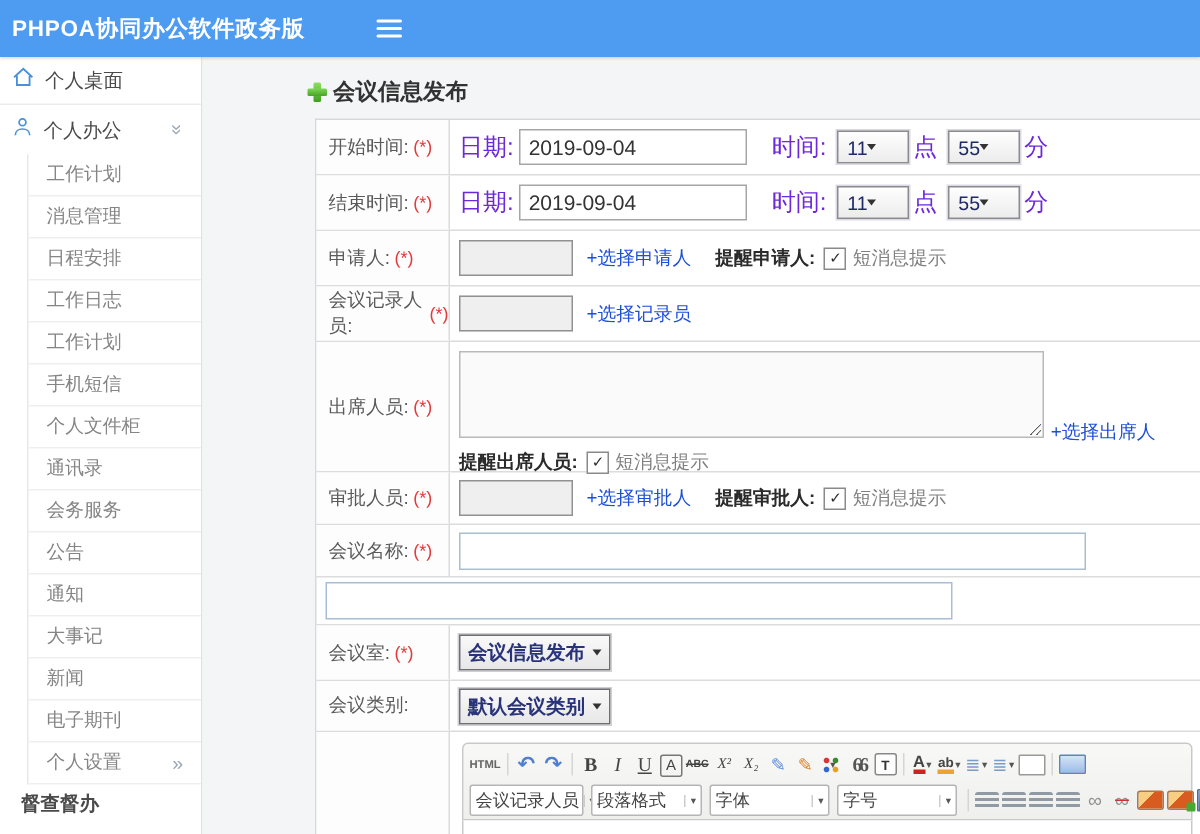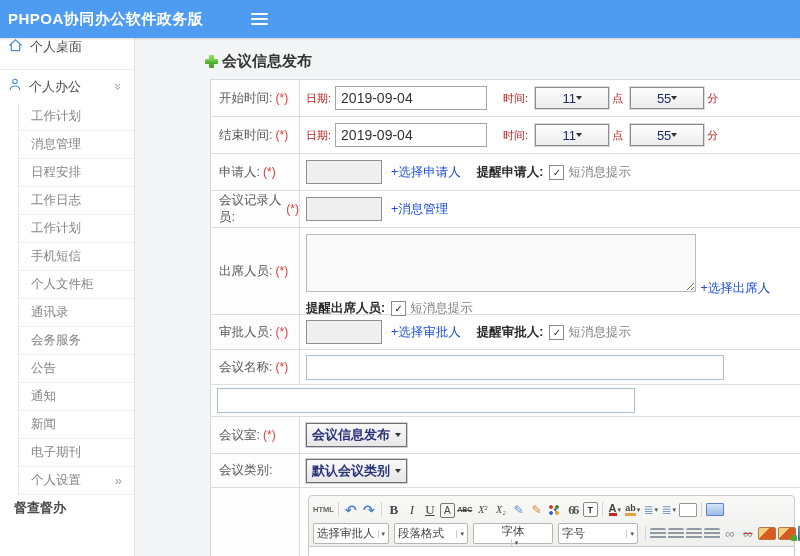--- a/index.html
+++ b/index.html
@@ -6,21 +6,21 @@
   body{width:800px;height:556px;overflow:hidden;font-family:"Liberation Sans","DejaVu Sans",sans-serif;background:#f4f5f6;}
   #app{position:relative;width:800px;height:556px;overflow:hidden;}
 
   
   .header{position:absolute;left:0;top:0;width:800px;height:38px;background:#4e9bf2;display:flex;align-items:center;box-shadow:0 1px 2px rgba(0,0,0,.15);z-index:5;}
   .app-title{color:#fff;font-size:15px;font-weight:bold;margin-left:8px;letter-spacing:.5px;}
   .hamburger{width:17px;height:2px;background:#fff;border-radius:1px;box-shadow:0 -5px 0 #fff,0 5px 0 #fff;margin-left:48px;cursor:pointer;}
 
   
   .sidebar{position:absolute;left:0;top:38px;width:134px;height:518px;background:#fff;border-right:1px solid #e2e2e2;overflow:hidden;}
-  .side-top{display:flex;align-items:flex-start;height:31px;padding-left:8px;border-bottom:1px solid #ececec;cursor:pointer;}
+  .side-top{display:flex;align-items:center;height:31px;padding-left:8px;border-bottom:1px solid #ececec;cursor:pointer;}
   .side-top .slabel{font-size:13px;color:#4a4a4a;margin-left:7px;}
   .side-head{display:flex;align-items:center;height:33px;padding-left:8px;cursor:pointer;position:relative;}
   .side-head .slabel{font-size:13px;color:#4a4a4a;margin-left:7px;}
   .chev{position:absolute;right:12px;color:#9aa7b5;font-size:13px;}
   .chev-down{transform:rotate(90deg);}
   .chev::before{content:"\00BB";}
   .sublist{margin-left:18px;border-left:1px solid #e8e8e8;}
   .subitem{height:27px;line-height:27px;font-size:12.5px;color:#858585;padding-left:12px;border-bottom:1px solid #efefef;cursor:pointer;white-space:nowrap;}
   .subitem-settings{position:relative;}
   .side-bottom{display:flex;align-items:center;height:26px;padding-left:8px;cursor:pointer;position:relative;}
@@ -35,24 +35,24 @@
   .title-text{font-size:15px;font-weight:bold;color:#333;}
 
   
   .ftable{margin:8px 0 0 75px;background:#fff;border:1px solid #d8d8d8;border-right:none;width:590px;}
   .frow{display:flex;border-bottom:1px solid #dcdcdc;}
   .flabel{width:80px;min-width:80px;padding-left:8px;display:flex;align-items:center;background:#fdfdfd;border-right:1px solid #dcdcdc;}
   .lb{font-size:12.5px;color:#5a5a5a;}
   .req{font-size:12px;color:#e23b3b;margin-left:3px;}
   .fcontent{flex:1;display:flex;align-items:center;padding-left:6px;}
   .h36{height:36px;} .h34{height:34px;} .h31{height:31px;} .h33{height:33px;}
-  .inline-lb{font-size:11px;color:#b91c1c;margin-right:4px;white-space:nowrap;}
+  .inline-lb{font-size:16px;color:#6d28d9;margin-right:4px;white-space:nowrap;}
   .date-input{width:140px;height:22px;border:1px solid #a6a6a6;font-size:14px;color:#333;padding:0 5px;background:#fff;font-family:inherit;}
   .gap14{margin-left:16px;}
-  .mini-select{display:inline-flex;align-items:center;justify-content:center;width:34px;height:20px;border:1px solid #8b8b8b;box-shadow:0 0 0 1px #d9d9e6;background:linear-gradient(#fefefe,#ececec);padding:0 19px;margin:0 3px;font-size:13px;color:#1f2a66;cursor:pointer;}
+  .mini-select{display:inline-flex;align-items:center;justify-content:flex-start;width:34px;height:20px;border:1px solid #8b8b8b;box-shadow:0 0 0 1px #d9d9e6;background:linear-gradient(#fefefe,#ececec);padding:0 6px;margin:0 3px;font-size:13px;color:#1f2a66;cursor:pointer;}
   .tri{width:0;height:0;border-left:3.5px solid transparent;border-right:3.5px solid transparent;border-top:4px solid #333;}
   .small-input{width:70px;height:20px;border:1px solid #919191;background:#efefef;font-family:inherit;}
   .sel-link{font-size:12.5px;color:#1d4ed8;margin-left:9px;text-decoration:none;cursor:pointer;white-space:nowrap;}
   .remind{font-size:12.5px;font-weight:bold;color:#2b2b2b;margin-left:16px;white-space:nowrap;}
   .cb{display:inline-flex;align-items:center;justify-content:center;width:13px;height:13px;border:1px solid #8a8a8a;background:#fff;margin:0 4px 0 6px;cursor:pointer;}
   .cb::after{content:"\2713";font-size:10px;font-weight:bold;color:#2a2a2a;}
   .sms{font-size:12.5px;color:#7f7f7f;white-space:nowrap;}
   .stack{display:block;padding:6px 0 4px 6px;}
   .attendees-ta{width:384px;height:52px;border:1px solid #b9b9b9;background:#fafafa;resize:both;font-family:inherit;}
   .stack .sel-link{display:inline-block;margin:3px 0 0 0;}
@@ -138,20 +138,21 @@
         <div class="subitem">消息管理</div>
         <div class="subitem">日程安排</div>
         <div class="subitem">工作日志</div>
         <div class="subitem">工作计划</div>
         <div class="subitem">手机短信</div>
         <div class="subitem">个人文件柜</div>
         <div class="subitem">通讯录</div>
         <div class="subitem">会务服务</div>
         <div class="subitem">公告</div>
         <div class="subitem">通知</div>
+        <div class="subitem">大事记</div>
         <div class="subitem">新闻</div>
         <div class="subitem">电子期刊</div>
       </div>
     <div class="sublist">
       <div class="subitem subitem-settings">
         <span>个人设置</span>
         <span class="chev"></span>
       </div>
     </div>
     <div class="side-bottom">
@@ -227,21 +228,21 @@
         </div>
       </div>
 
       <div class="frow h36">
         <div class="flabel">
           <span class="lb">会议记录人员:</span>
           <span class="req">(*)</span>
         </div>
         <div class="fcontent">
           <input class="small-input" style="">
-          <a class="sel-link">+消息管理</a>
+          <a class="sel-link">+选择记录员</a>
         </div>
       </div>
 
       <div class="frow" style="height:86px">
         <div class="flabel">
           <span class="lb">出席人员:</span>
           <span class="req">(*)</span>
         </div>
         <div class="fcontent stack">
           <textarea class="attendees-ta" style=""></textarea>
@@ -378,28 +379,28 @@
                   <span class="tico k-listblue">
                     <span class="glyph">≣</span>
                     <span class="ddcaret">▾</span>
                   </span>
                   <span class="tico k-page"></span>
                   <span class="tsep"></span>
                   <span class="tico k-monitor"></span>
                 </div>
               <div class="ed-row ed-row2">
                   <span class="tico k-select tselect" style="width: 68px;">
-                    <span class="glyph">选择审批人</span>
+                    <span class="glyph">会议记录人员</span>
                     <span class="ddcaret">▾</span>
                   </span>
                   <span class="tico k-select tselect" style="width: 66px;">
                     <span class="glyph">段落格式</span>
                     <span class="ddcaret">▾</span>
                   </span>
-                  <span class="tico k-select tselect" style="width: 72px; flex-direction: column;">
+                  <span class="tico k-select tselect" style="width: 72px;">
                     <span class="glyph">字体</span>
                     <span class="ddcaret">▾</span>
                   </span>
                   <span class="tico k-select tselect" style="width: 72px; text-align: right;">
                     <span class="glyph">字号</span>
                     <span class="ddcaret">▾</span>
                   </span>
                   <span class="tsep"></span>
                   <span class="tico k-align"></span>
                   <span class="tico k-align"></span>

